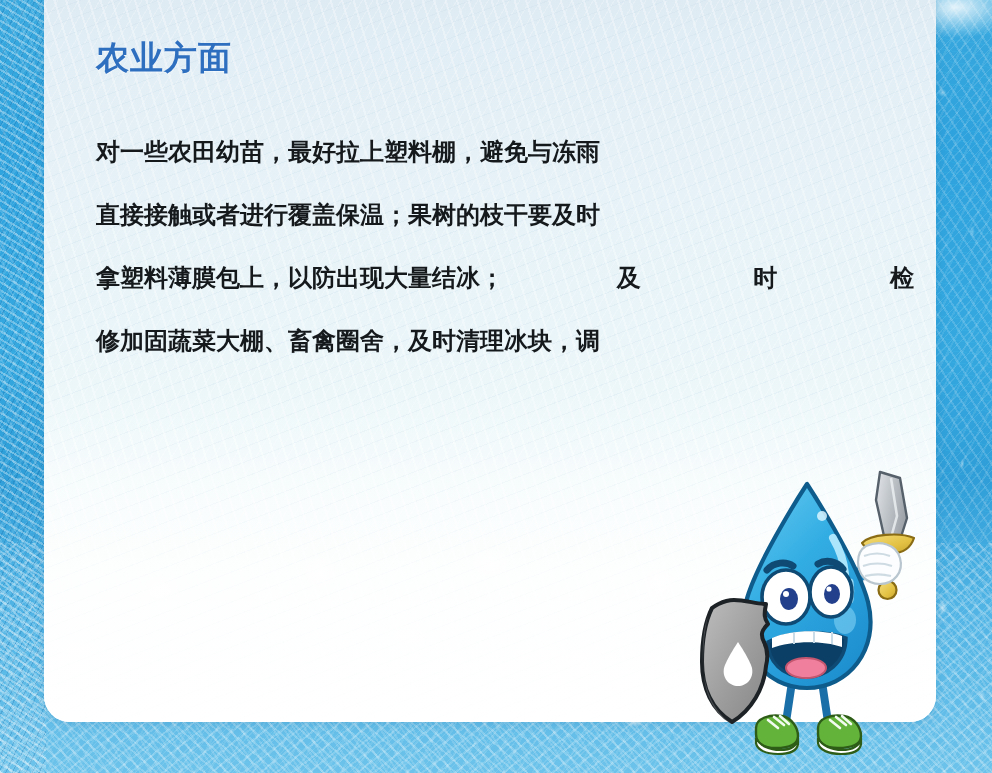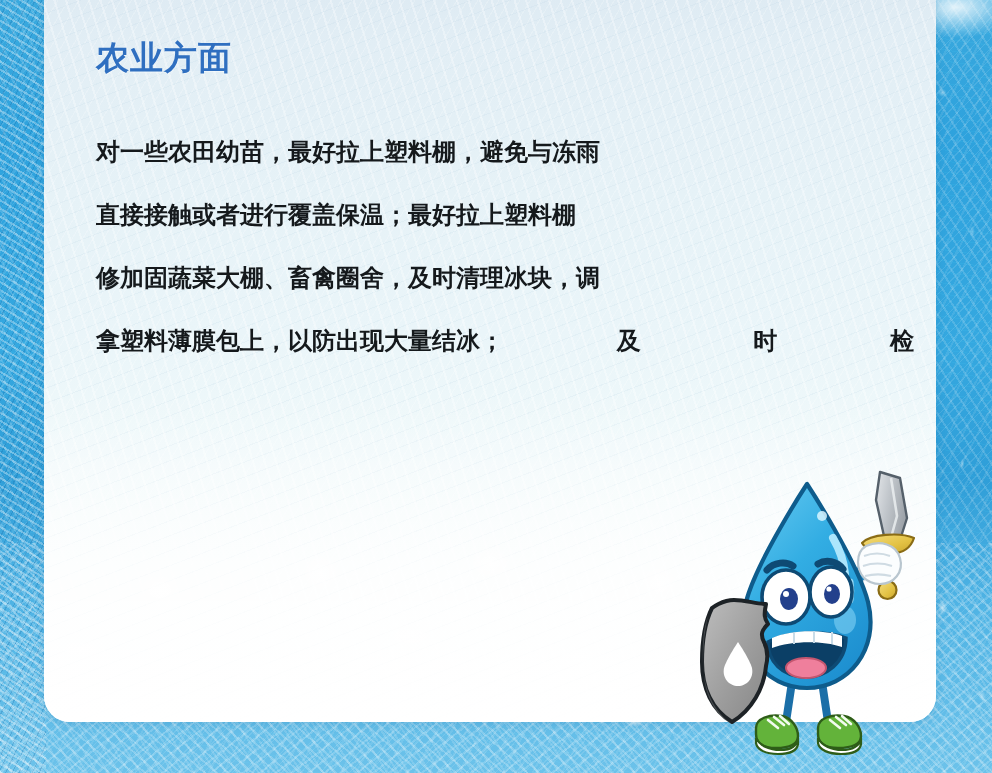--- a/index.html
+++ b/index.html
@@ -211,28 +211,28 @@
   <div class="bg-snow-top-right"></div>
 
   <div id="card">
     <div class="card-tex"></div>
     <div class="card-frost"></div>
 
     <div id="title">农业方面</div>
 
     <div id="body-text">
       <div class="body-line">对一些农田幼苗，最好拉上塑料棚，避免与冻雨</div>
-      <div class="body-line">直接接触或者进行覆盖保温；最好拉上塑料棚</div>
-      <div class="body-line">修加固蔬菜大棚、畜禽圈舍，及时清理冰块，调</div>
+      <div class="body-line">直接接触或者进行覆盖保温；果树的枝干要及时</div>
       <div class="body-line spread">
         <span>拿塑料薄膜包上，以防出现大量结冰；</span>
         <span>及</span>
         <span>时</span>
         <span>检</span>
       </div>
+      <div class="body-line">修加固蔬菜大棚、畜禽圈舍，及时清理冰块，调</div>
     </div>
   </div>
 
   <div id="mascot">
     <svg viewBox="0 0 250 290" xmlns="http://www.w3.org/2000/svg">
       <defs>
         <linearGradient id="dropG" x1="0.2" y1="0" x2="0.85" y2="1">
           <stop offset="0%" stop-color="#5fc6ef"></stop>
           <stop offset="38%" stop-color="#32ade3"></stop>
           <stop offset="100%" stop-color="#1b8cce"></stop>

